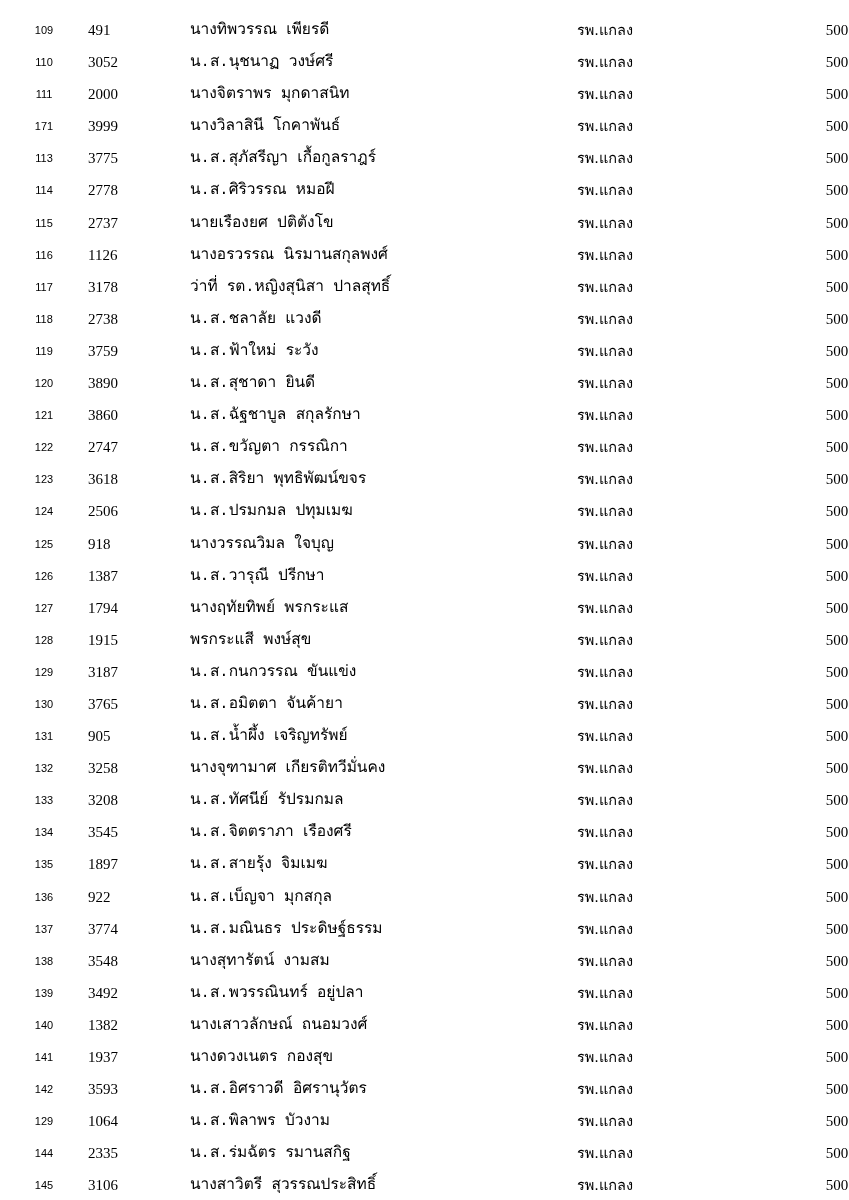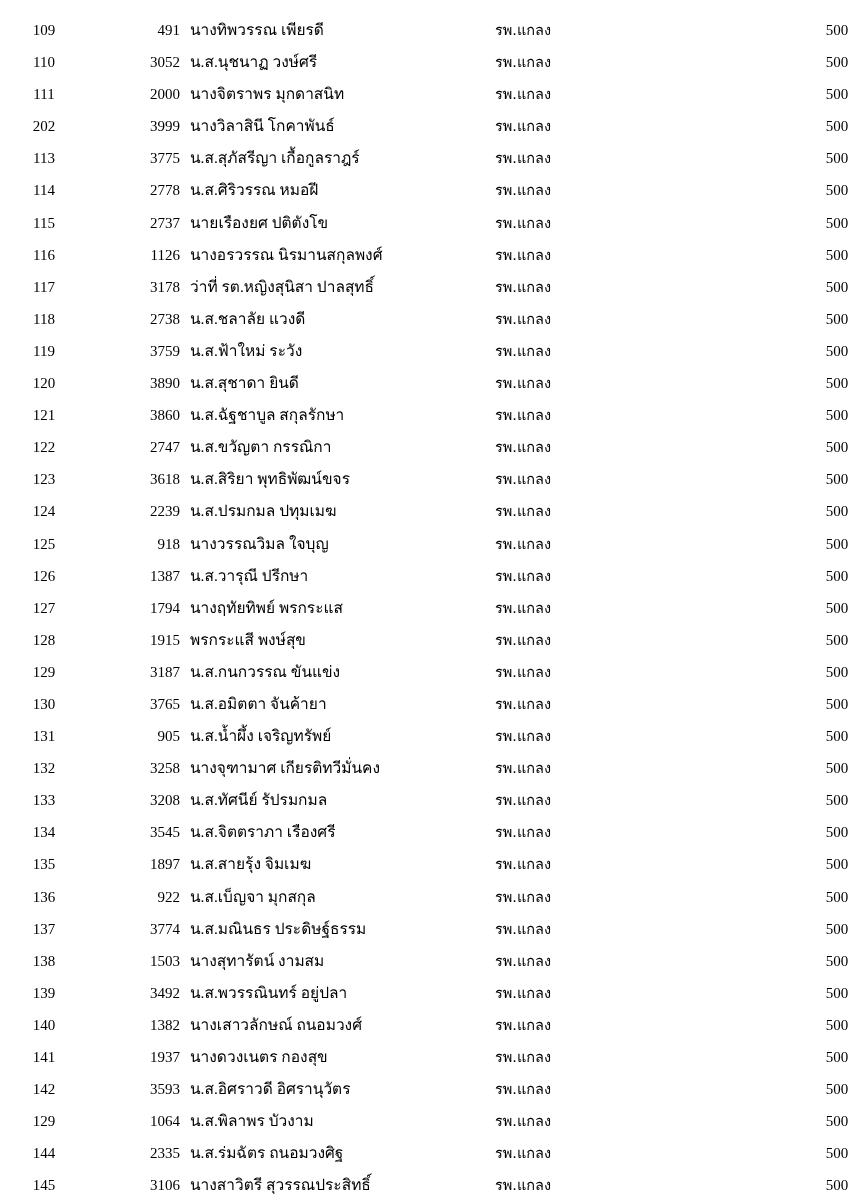--- a/index.html
+++ b/index.html
@@ -30,40 +30,40 @@
     padding: 0;
     vertical-align: middle;
     height: 32.1px;
     line-height: 32.1px;
     white-space: nowrap;
     overflow: hidden;
   }
   .c-no {
     width: 88px;
     text-align: center;
-    font-size: 15px;
-    font-family: Liberation Serif, serif;
+    font-size: 11px;
+    font-family: Liberation Sans, sans-serif;
   }
   .c-code {
     width: 92px;
-    text-align: right;
+    text-align: left;
     font-size: 15px;
     font-family: "Liberation Serif", "DejaVu Serif", serif;
   }
   .c-name {
     width: 215px;
     padding-left: 10px !important;
     text-align: left;
     font-size: 15.5px;
-    font-family: Liberation Serif, serif;
+    font-family: Liberation Mono, monospace;
   }
   .c-unit {
     width: 220px;
     padding-left: 8px !important;
-    text-align: center;
+    text-align: right;
     font-size: 14.5px;
     font-family: "DejaVu Sans", "Liberation Sans", sans-serif;
   }
   .c-amount {
     width: 234px;
     padding-right: 36px !important;
     text-align: right;
     font-size: 15px;
     font-family: "Liberation Serif", "DejaVu Serif", serif;
   }
@@ -89,21 +89,21 @@
         <td class="c-amount">500.00</td>
       </tr>
       <tr>
         <td class="c-no">111</td>
         <td class="c-code">2000</td>
         <td class="c-name">นางจิตราพร มุกดาสนิท</td>
         <td class="c-unit">รพ.แกลง</td>
         <td class="c-amount">500.00</td>
       </tr>
       <tr>
-        <td class="c-no">202</td>
+        <td class="c-no">171</td>
         <td class="c-code">3999</td>
         <td class="c-name">นางวิลาสินี โกคาพันธ์</td>
         <td class="c-unit">รพ.แกลง</td>
         <td class="c-amount">500.00</td>
       </tr>
       <tr>
         <td class="c-no">113</td>
         <td class="c-code">3775</td>
         <td class="c-name">น.ส.สุภัสรีญา เกื้อกูลราฎร์</td>
         <td class="c-unit">รพ.แกลง</td>
@@ -174,21 +174,21 @@
       </tr>
       <tr>
         <td class="c-no">123</td>
         <td class="c-code">3618</td>
         <td class="c-name">น.ส.สิริยา พุทธิพัฒน์ขจร</td>
         <td class="c-unit">รพ.แกลง</td>
         <td class="c-amount">500.00</td>
       </tr>
       <tr>
         <td class="c-no">124</td>
-        <td class="c-code">2239</td>
+        <td class="c-code">2506</td>
         <td class="c-name">น.ส.ปรมกมล ปทุมเมฆ</td>
         <td class="c-unit">รพ.แกลง</td>
         <td class="c-amount">500.00</td>
       </tr>
       <tr>
         <td class="c-no">125</td>
         <td class="c-code">918</td>
         <td class="c-name">นางวรรณวิมล ใจบุญ</td>
         <td class="c-unit">รพ.แกลง</td>
         <td class="c-amount">500.00</td>
@@ -272,21 +272,21 @@
       </tr>
       <tr>
         <td class="c-no">137</td>
         <td class="c-code">3774</td>
         <td class="c-name">น.ส.มณินธร ประดิษฐ์ธรรม</td>
         <td class="c-unit">รพ.แกลง</td>
         <td class="c-amount">500.00</td>
       </tr>
       <tr>
         <td class="c-no">138</td>
-        <td class="c-code">1503</td>
+        <td class="c-code">3548</td>
         <td class="c-name">นางสุทารัตน์ งามสม</td>
         <td class="c-unit">รพ.แกลง</td>
         <td class="c-amount">500.00</td>
       </tr>
       <tr>
         <td class="c-no">139</td>
         <td class="c-code">3492</td>
         <td class="c-name">น.ส.พวรรณินทร์ อยู่ปลา</td>
         <td class="c-unit">รพ.แกลง</td>
         <td class="c-amount">500.00</td>
@@ -315,21 +315,21 @@
       <tr>
         <td class="c-no">129</td>
         <td class="c-code">1064</td>
         <td class="c-name">น.ส.พิลาพร บัวงาม</td>
         <td class="c-unit">รพ.แกลง</td>
         <td class="c-amount">500.00</td>
       </tr>
       <tr>
         <td class="c-no">144</td>
         <td class="c-code">2335</td>
-        <td class="c-name">น.ส.ร่มฉัตร ถนอมวงศิฐ</td>
+        <td class="c-name">น.ส.ร่มฉัตร รมานสกิฐ</td>
         <td class="c-unit">รพ.แกลง</td>
         <td class="c-amount">500.00</td>
       </tr>
       <tr>
         <td class="c-no">145</td>
         <td class="c-code">3106</td>
         <td class="c-name">นางสาวิตรี สุวรรณประสิทธิ์</td>
         <td class="c-unit">รพ.แกลง</td>
         <td class="c-amount">500.00</td>
       </tr>

